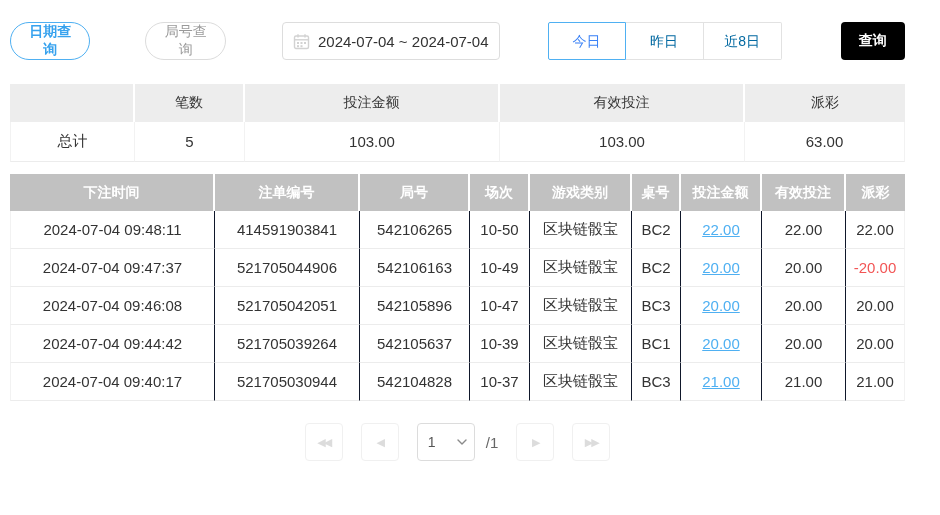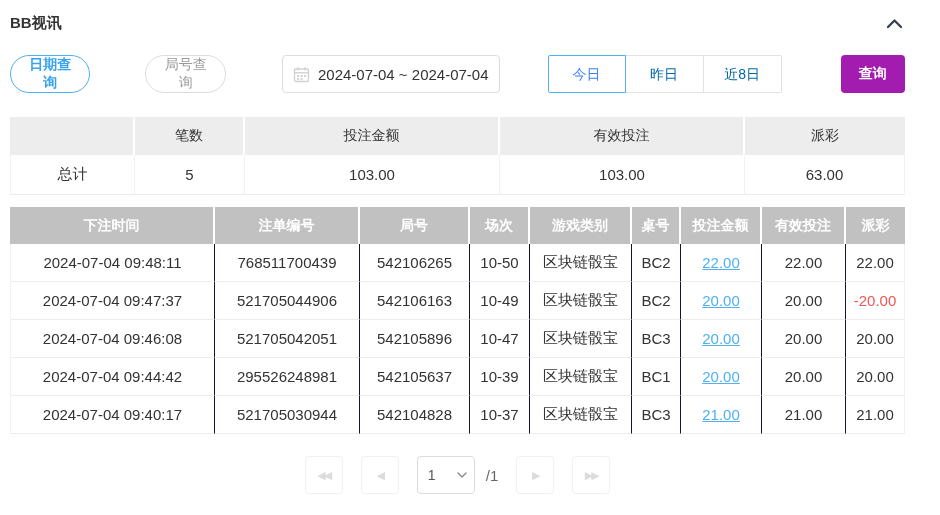--- a/index.html
+++ b/index.html
@@ -20,21 +20,21 @@
   .date-input { margin-left: 16px; width: 272px; height: 38px; border: 1px solid #ddd; border-radius: 4px;
     display: flex; align-items: center; padding: 0 10px; cursor: pointer; background: #fff; }
   .date-input .cal { line-height: 0; margin-right: 8px; }
   .date-value { font-size: 15px; color: #333; white-space: nowrap; }
   .segmented { margin-left: 8px; display: flex; height: 38px; }
   .seg { min-width: 78px; padding: 0 10px; height: 38px; line-height: 36px; text-align: center; font-size: 14px;
     background: #fff; border: 1px solid #e2e2e2; border-left-width: 0; color: #0369a1; cursor: pointer; }
   .seg:first-child { border-left-width: 1px; border-radius: 2px 0 0 2px; }
   .seg:last-child { border-radius: 0 2px 2px 0; }
   .seg.selected { border: 1px solid #4fb0f2; color: #3b82f6; position: relative; z-index: 1; }
-  .search-btn { margin-left: 19px; width: 85px; height: 38px; background: #a21caf; color: #fff; border: none;
+  .search-btn { margin-left: 19px; width: 85px; height: 38px; background: #000000; color: #fff; border: none;
     border-radius: 4px; font-size: 14px; font-weight: bold; cursor: pointer; }
 
   
   table { border-collapse: separate; border-spacing: 0; table-layout: fixed; width: 895px; }
   .summary-table { margin-top: 24px; }
   .summary-table th { background: #ededed; height: 38px; font-size: 14px; font-weight: normal; color: #333;
     text-align: center; border-right: 2px solid #fff; }
   .summary-table th:last-child { border-right: none; }
   .summary-table td { height: 40px; text-align: center; font-size: 15px; color: #333; background: #fff;
     border-bottom: 1px solid #ececec; border-right: 1px solid #f2f2f2; }
@@ -61,30 +61,20 @@
   .pg-select { width: 58px; height: 38px; border: 1px solid #dcdcdc; border-radius: 4px; background: #fff;
     appearance: none; -webkit-appearance: none; padding: 0 20px 0 10px; font-size: 14px; color: #555; cursor: pointer; }
   .pg-select-wrap .chev { position: absolute; right: 8px; top: 16px; line-height: 0; pointer-events: none; }
   .pg-total { font-size: 15px; color: #666; margin: 0 9px 0 2px; }
 </style>
 </head>
 <body>
 
 <div class="panel">
 
-  <div class="panel-header">
-    <div class="panel-title">BB视讯</div>
-    <button class="collapse-btn">
-      <span>
-        <svg width="17" height="11" viewBox="0 0 17 11">
-            <polyline points="2,9 8.5,2.5 15,9" fill="none" stroke="#3a4350" stroke-width="2.4" stroke-linecap="round" stroke-linejoin="round"></polyline>
-          </svg>
-      </span>
-    </button>
-  </div>
 
   <div class="filter-row">
     <button class="pill active">日期查询</button>
     <button class="pill idle">局号查询</button>
     <div class="date-input">
       <span class="cal">
         <svg width="17" height="17" viewBox="0 0 17 17">
           <rect x="1.5" y="3" width="14" height="12.5" rx="1.5" fill="none" stroke="#d2d2d2" stroke-width="1.4"></rect>
           <line x1="1.5" y1="6.8" x2="15.5" y2="6.8" stroke="#d2d2d2" stroke-width="1.4"></line>
           <line x1="5" y1="1.2" x2="5" y2="4.4" stroke="#d2d2d2" stroke-width="1.4"></line>
@@ -155,21 +145,21 @@
         <th>游戏类别</th>
         <th>桌号</th>
         <th>投注金额</th>
         <th>有效投注</th>
         <th>派彩</th>
       </tr>
     </thead>
     <tbody>
       <tr>
         <td>2024-07-04 09:48:11</td>
-        <td>768511700439</td>
+        <td>414591903841</td>
         <td>542106265</td>
         <td>10-50</td>
         <td>区块链骰宝</td>
         <td>BC2</td>
         <td><span class="amt-link">22.00</span></td>
         <td>22.00</td>
         <td>22.00</td>
       </tr>
       <tr>
         <td>2024-07-04 09:47:37</td>
@@ -188,21 +178,21 @@
         <td>542105896</td>
         <td>10-47</td>
         <td>区块链骰宝</td>
         <td>BC3</td>
         <td><span class="amt-link">20.00</span></td>
         <td>20.00</td>
         <td>20.00</td>
       </tr>
       <tr>
         <td>2024-07-04 09:44:42</td>
-        <td>295526248981</td>
+        <td>521705039264</td>
         <td>542105637</td>
         <td>10-39</td>
         <td>区块链骰宝</td>
         <td>BC1</td>
         <td><span class="amt-link">20.00</span></td>
         <td>20.00</td>
         <td>20.00</td>
       </tr>
       <tr>
         <td>2024-07-04 09:40:17</td>

